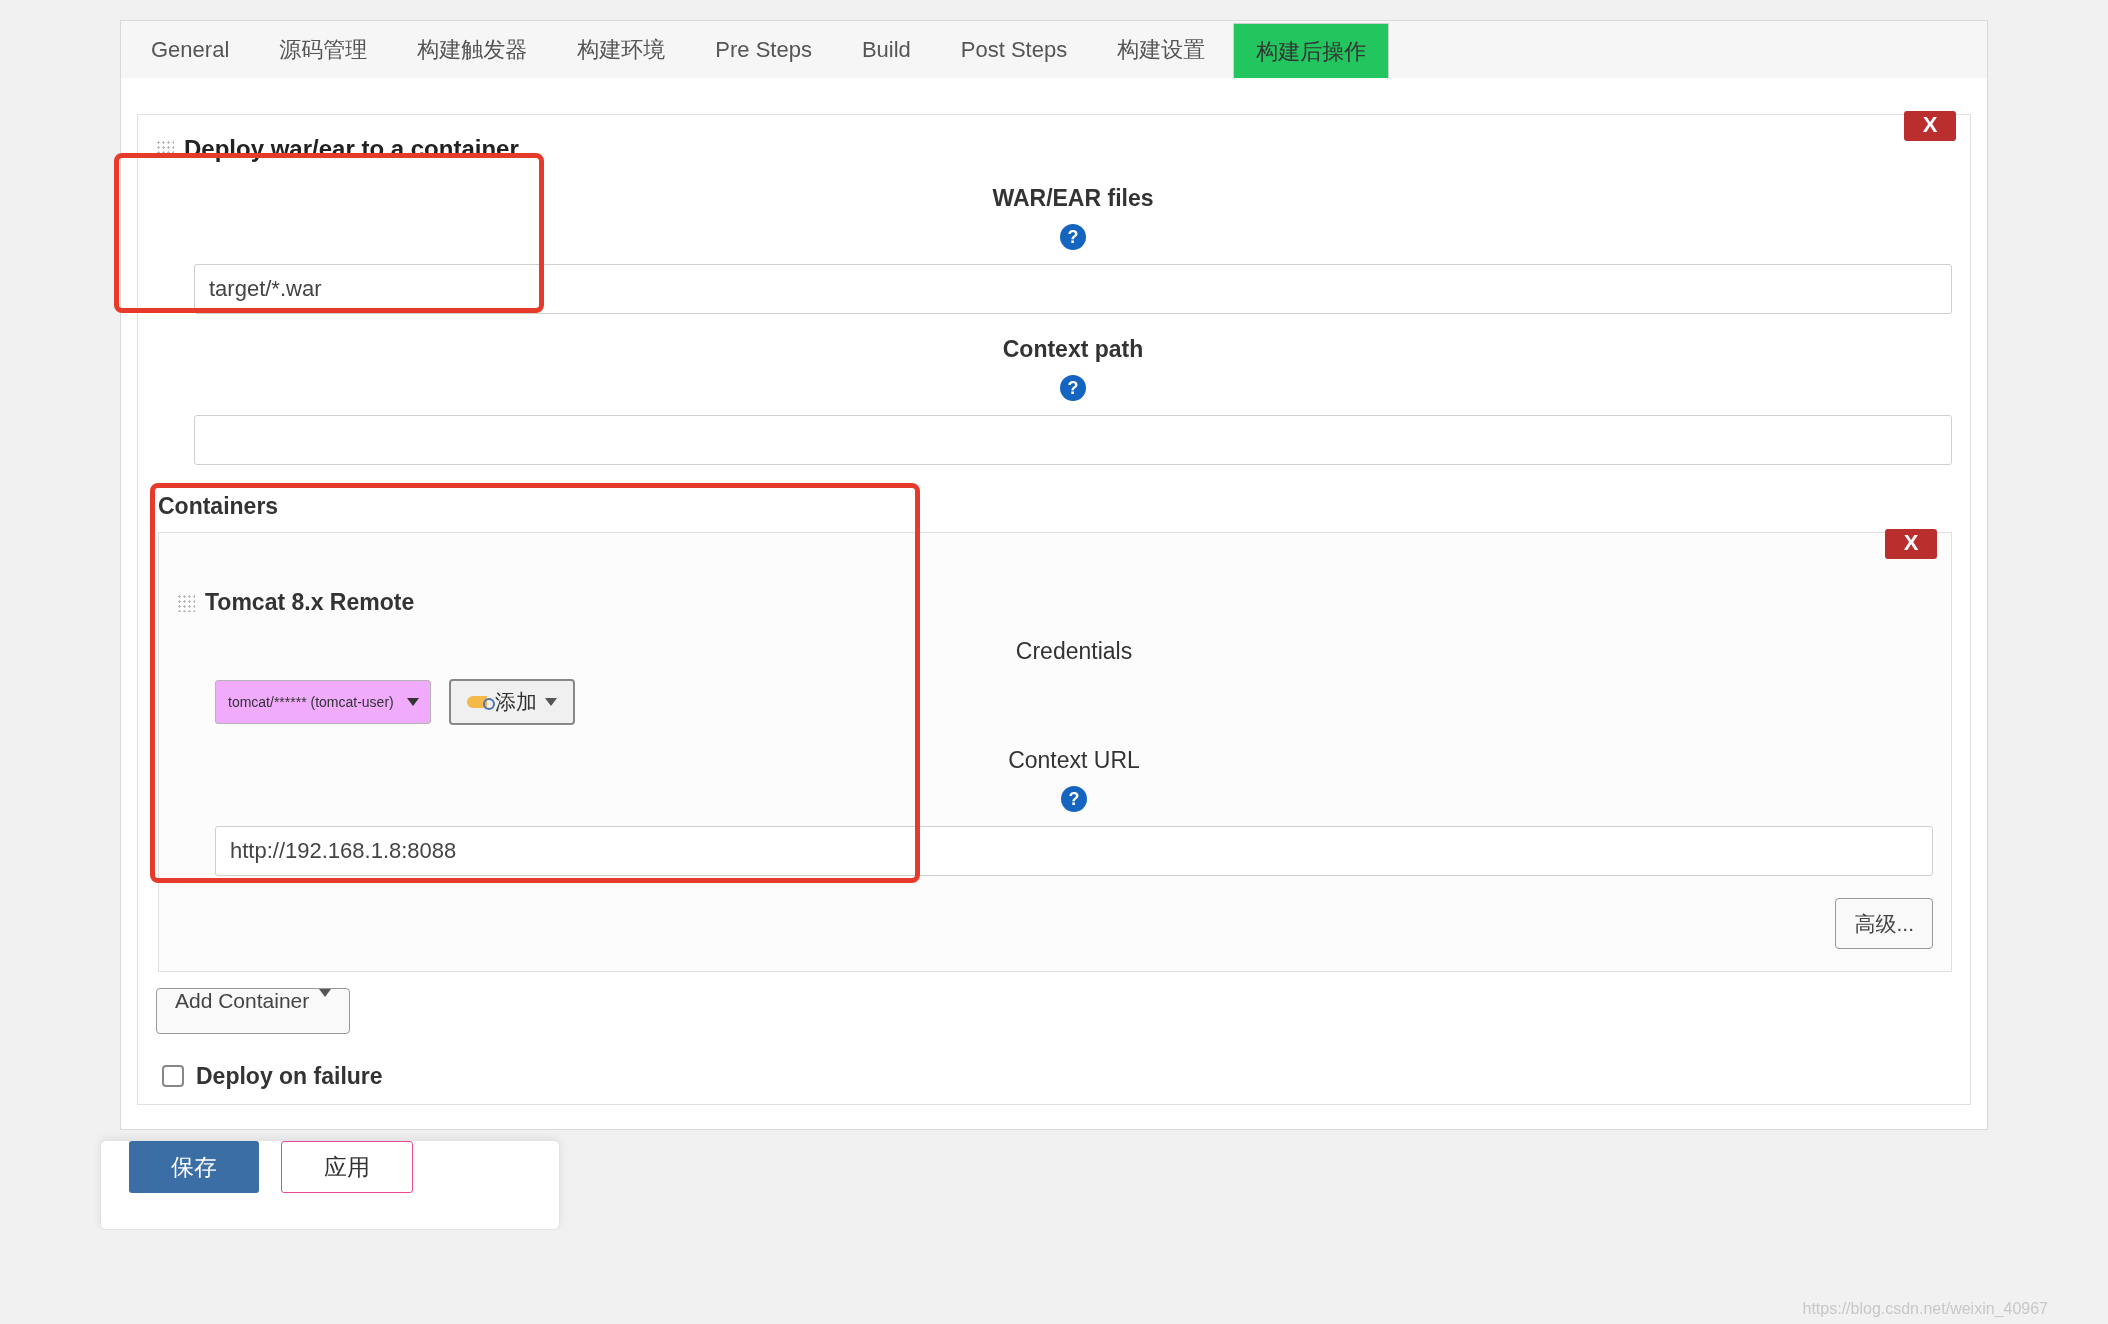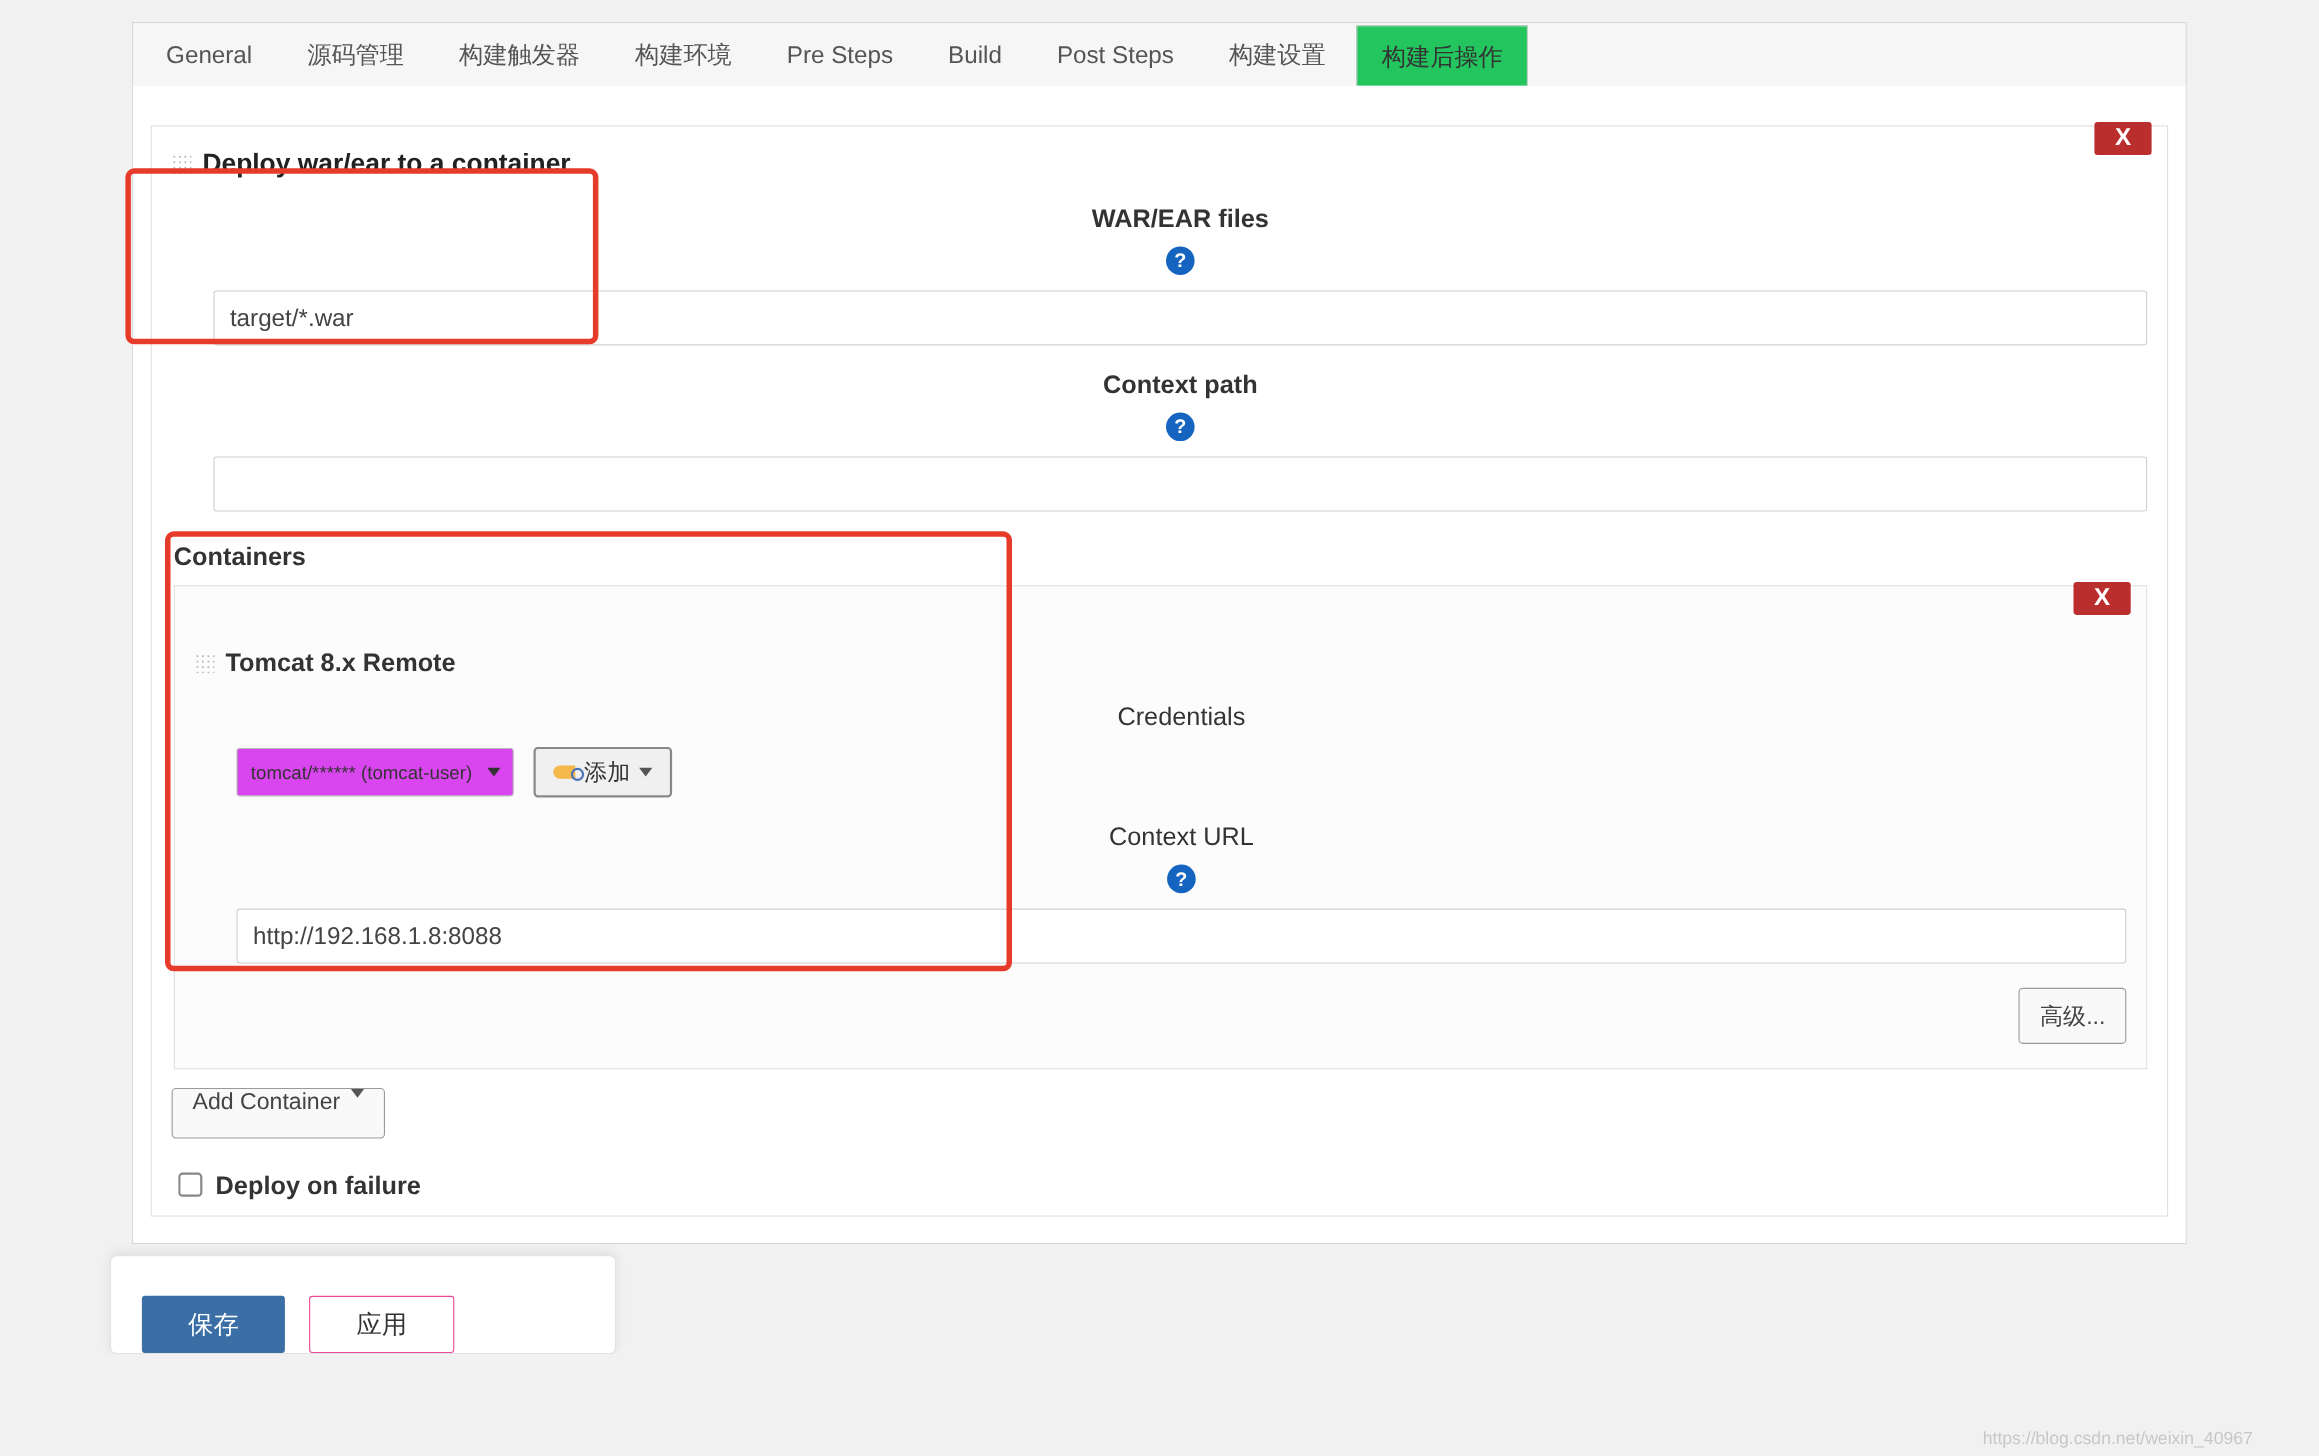--- a/index.html
+++ b/index.html
@@ -156,23 +156,23 @@
 .cred-row {
   display: flex;
   align-items: center;
   gap: 18px;
   margin-top: 14px;
 }
 .select-box {
   height: 44px;
   border: 1px solid #b5b5b5;
   border-radius: 3px;
-  background: #d946ef;
+  background: #f0abfc;
   padding: 0 36px 0 12px;
-  font-size: 17px;
+  font-size: 14px;
   color: #333;
   appearance: none;
   -webkit-appearance: none;
   position: relative;
 }
 .select-wrap { position: relative; display: inline-block; }
 .select-wrap::after {
   content: "";
   position: absolute;
   right: 12px;
@@ -268,21 +268,21 @@
   position: relative;
   margin-top: 10px;
   margin-left: 100px;
   width: 460px;
   height: 90px;
   background: #fff;
   border: 1px solid #e3e3e3;
   border-radius: 6px;
   box-shadow: 0 -2px 10px rgba(0,0,0,0.08);
   display: flex;
-  align-items: flex-end;
+  align-items: flex-start;
   padding: 0 28px;
   gap: 22px;
 }
 .btn-primary {
   height: 52px;
   padding: 0 42px;
   background: #3a6ea5;
   color: #fff;
   border: none;
   border-radius: 3px;

